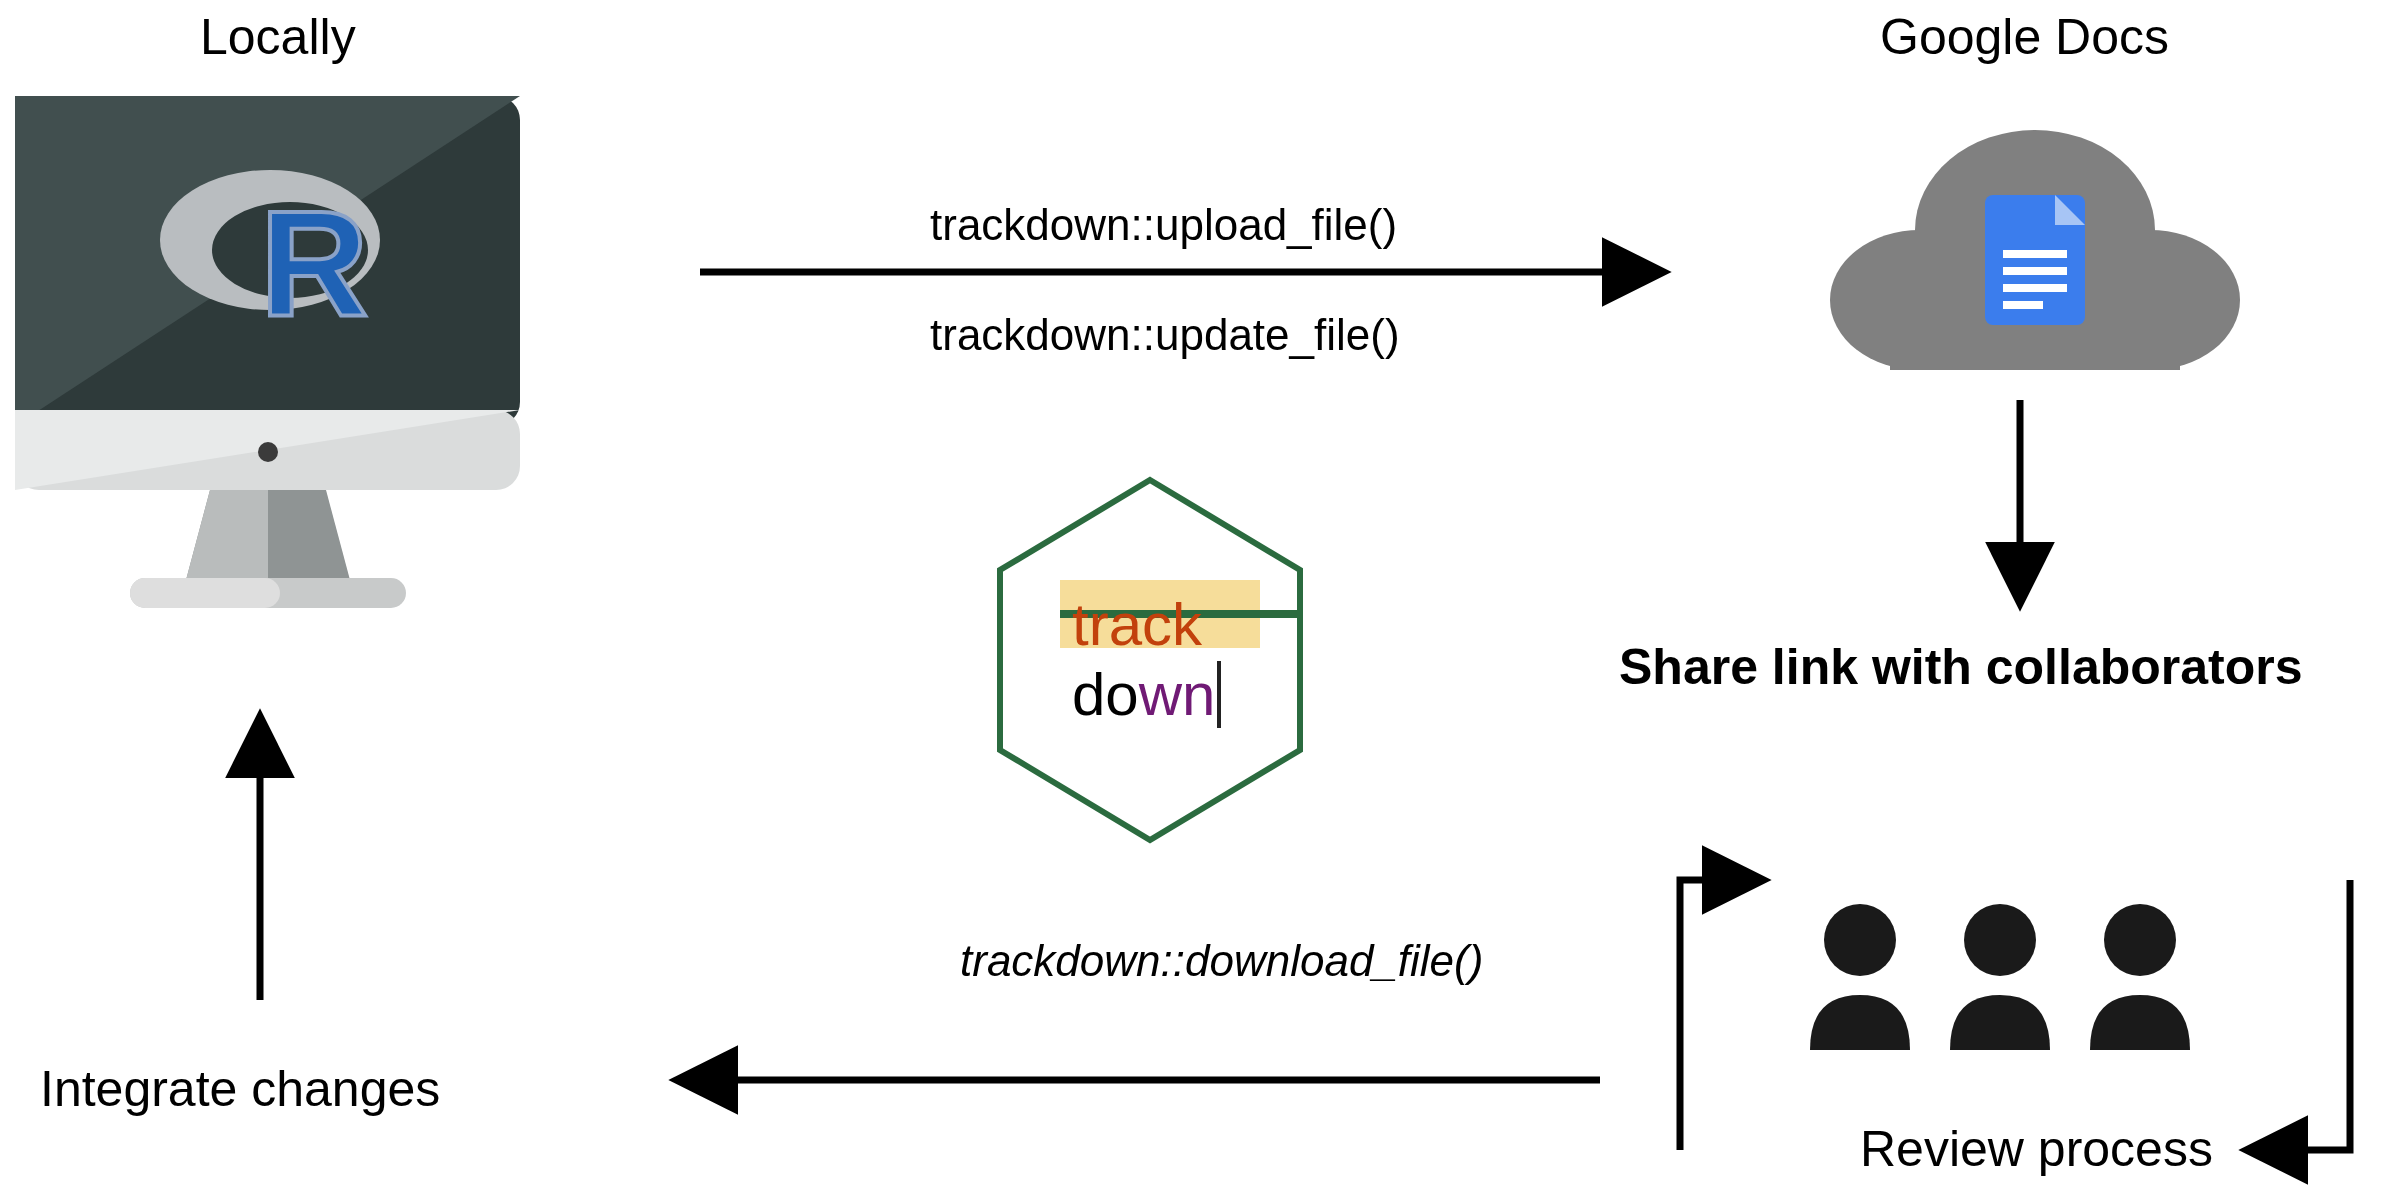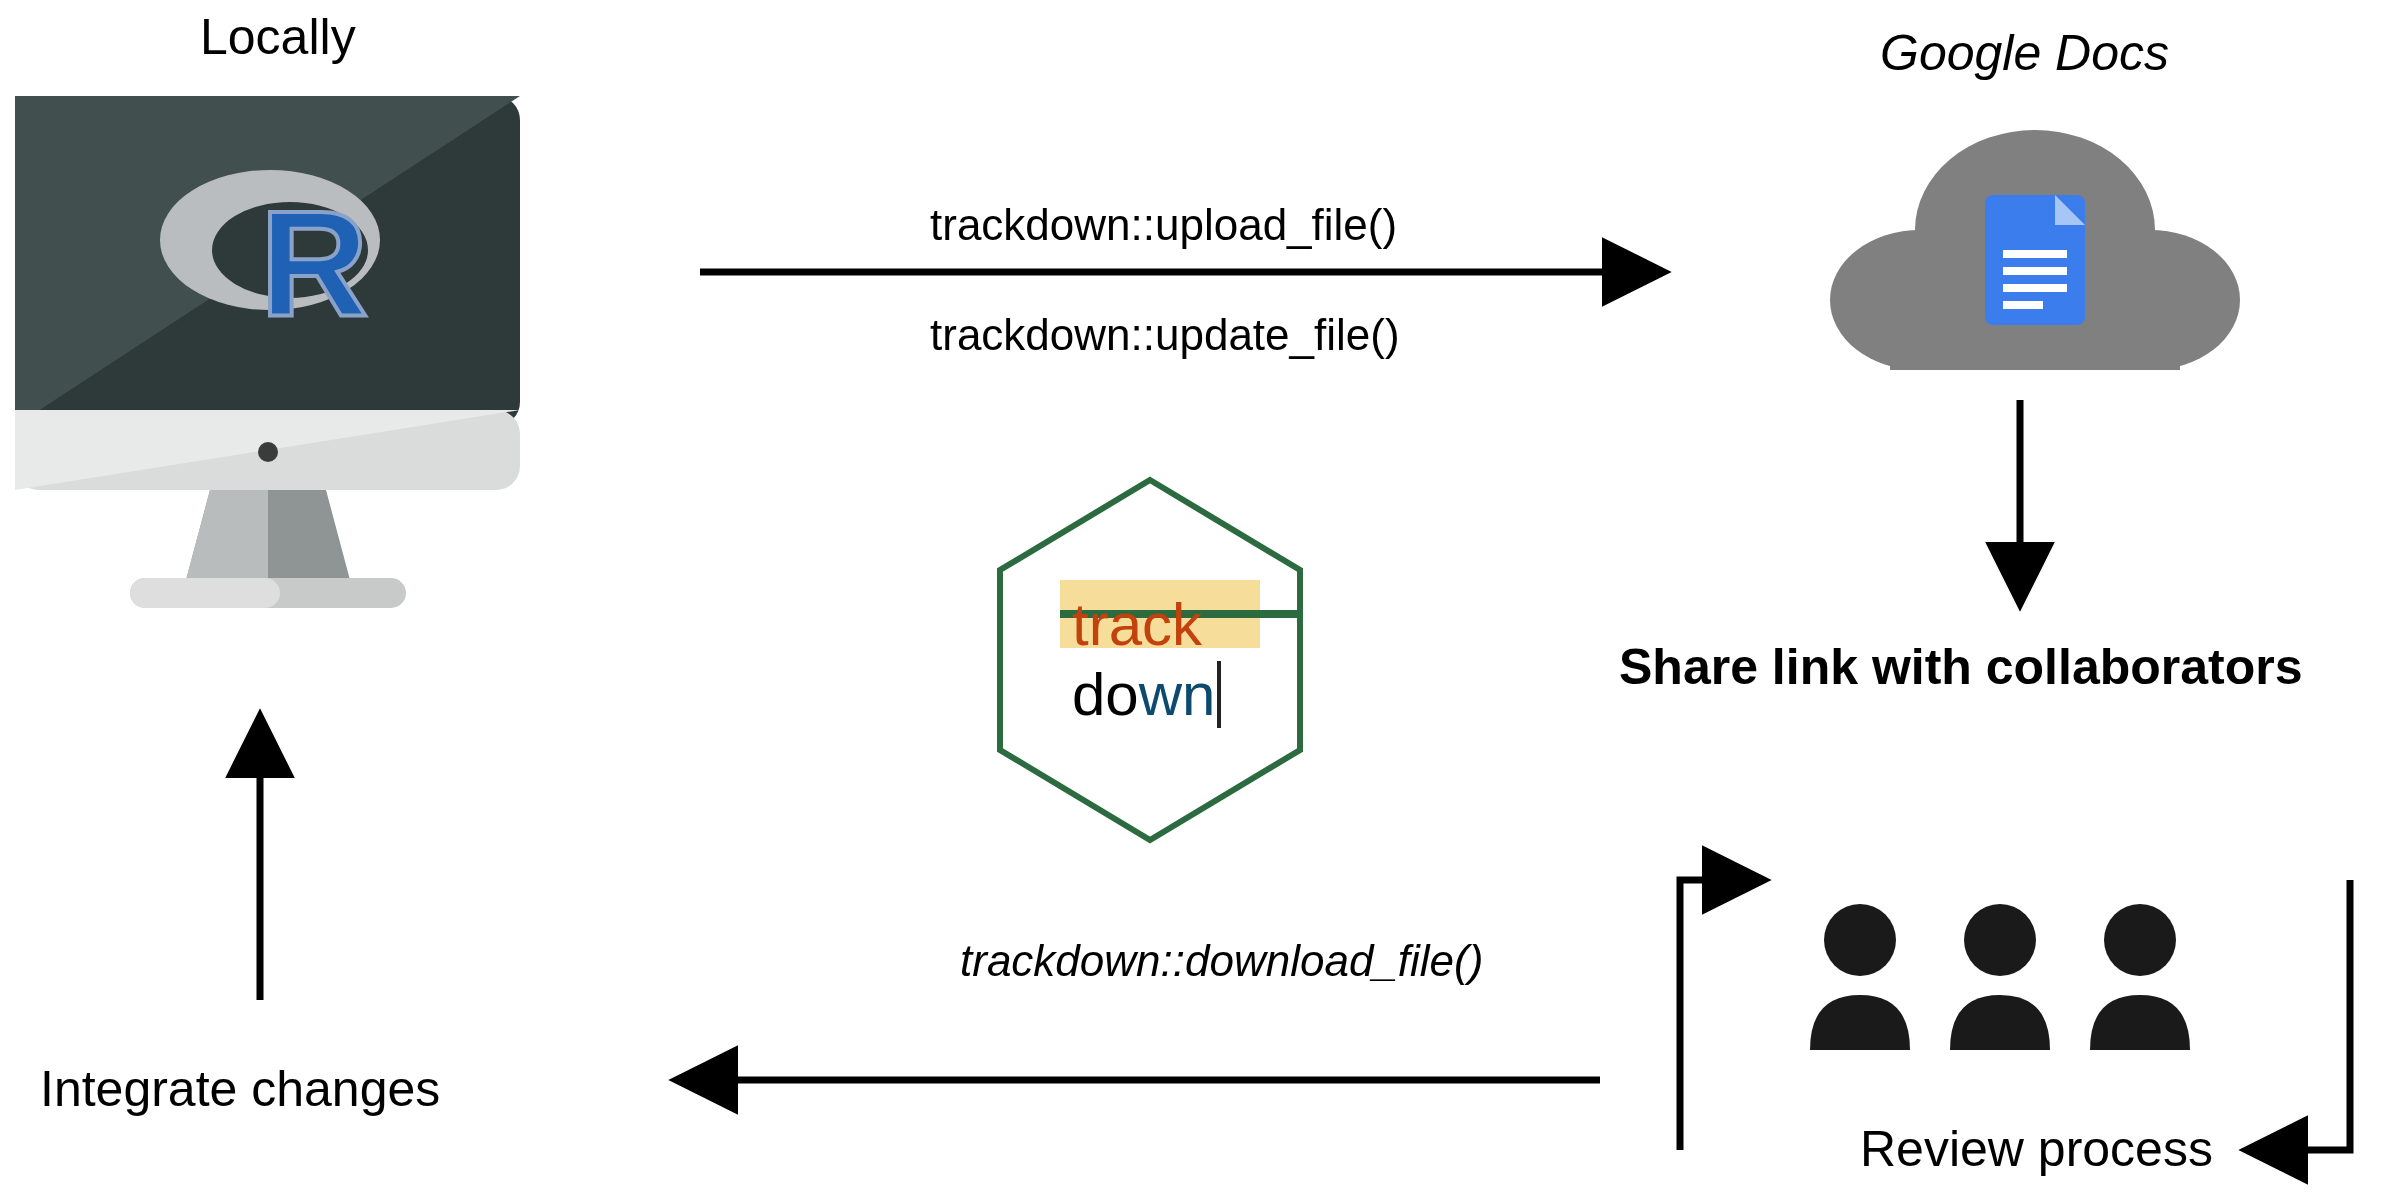--- a/index.html
+++ b/index.html
@@ -8,21 +8,21 @@
   .small{font-size:44px;text-align:center;}
   svg{position:absolute;left:0;top:0;}
   .hex-label{font-size:50px;}
 </style>
 </head>
 <body>
 
 <div class="stage">
 
   <div class="lbl" style="left:200px;top:8px;">Locally</div>
-  <div class="lbl" style="left:1880px;top:24px;font-style:italic;">Google Docs</div>
+  <div class="lbl" style="left:1880px;top:8px;">Google Docs</div>
   <div class="lbl" style="left:1619px;top:638px;font-weight:bold;">Share link with collaborators</div>
   <div class="lbl" style="left:40px;top:1060px;">Integrate changes</div>
   <div class="lbl" style="left:1860px;top:1120px;">Review process</div>
 
   <div class="lbl small" style="left:930px;top:200px;">trackdown::upload_file()</div>
   <div class="lbl small" style="left:930px;top:310px;">trackdown::update_file()</div>
   <div class="lbl small" style="left:960px;top:936px;font-style:italic;">trackdown::download_file()</div>
 
   <svg width="2400" height="1199">
 
@@ -72,21 +72,21 @@
     <g transform="translate(1000,480)">
       <polygon points="150,0 300,90 300,270 150,360 0,270 0,90" fill="#ffffff" stroke="#2b6b3f" stroke-width="6"></polygon>
 
       <rect x="60" y="100" width="200" height="68" fill="#f6dd9a"></rect>
 
       <line x1="60" y1="134" x2="300" y2="134" stroke="#2b6b3f" stroke-width="8"></line>
     </g>
   </svg>
   <div class="hex-label" style="position:absolute;left:1072px;top:590px;font-size:60px;color:#c2410c;">track</div>
   <div style="position:absolute;left:1072px;top:660px;font-size:60px;">
-    <span style="color:#000000;">do</span><span style="color:#0c4a6e;">wn</span><span style="border-left:4px solid #222; margin-left:2px;">&nbsp;</span>
+    <span style="color:#000000;">do</span><span style="color:#701a75;">wn</span><span style="border-left:4px solid #222; margin-left:2px;">&nbsp;</span>
   </div>
 
   <svg width="2400" height="1199">
     <g transform="translate(1800,900)" fill="#1a1a1a">
 
       <circle cx="60" cy="40" r="36"></circle>
       <path d="M10 150 Q10 95 60 95 Q110 95 110 150 Z"></path>
 
       <circle cx="200" cy="40" r="36"></circle>
       <path d="M150 150 Q150 95 200 95 Q250 95 250 150 Z"></path>

